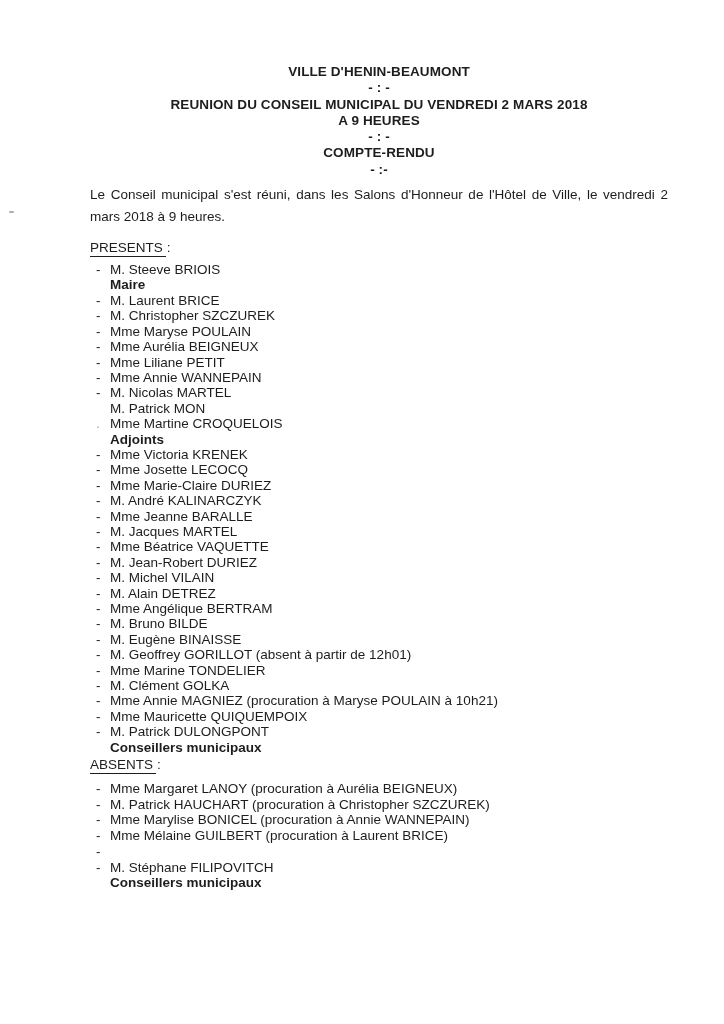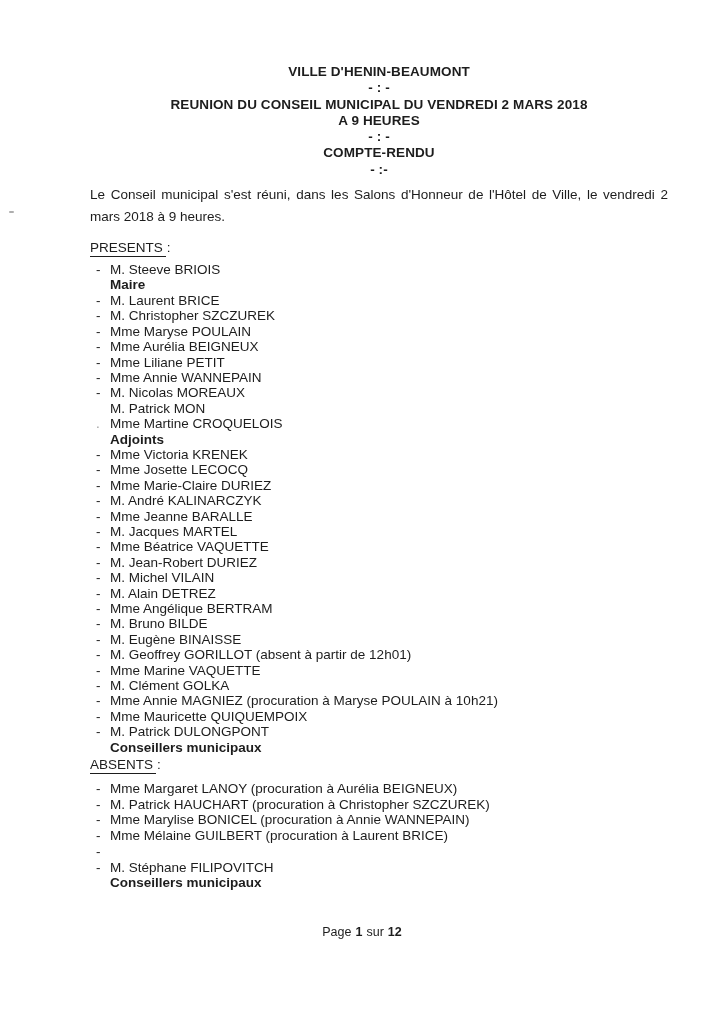--- a/index.html
+++ b/index.html
@@ -141,21 +141,21 @@
     <span class="item-text">Mme Liliane PETIT</span>
   </li>
 
   <li class="row">
     <span class="dash">-</span>
     <span class="item-text">Mme Annie WANNEPAIN</span>
   </li>
 
   <li class="row">
     <span class="dash">-</span>
-    <span class="item-text">M. Nicolas MOREAUX</span>
+    <span class="item-text">M. Nicolas MARTEL</span>
   </li>
 
   <li class="row">
     <span class="dash"></span>
     <span class="item-text">M. Patrick MON</span>
   </li>
 
   <li class="row">
     <span class="dash faint">.</span>
     <span class="item-text">Mme Martine CROQUELOIS</span>
@@ -231,21 +231,21 @@
     <span class="item-text">M. Eugène BINAISSE</span>
   </li>
 
   <li class="row">
     <span class="dash">-</span>
     <span class="item-text">M. Geoffrey GORILLOT (absent à partir de 12h01)</span>
   </li>
 
   <li class="row">
     <span class="dash">-</span>
-    <span class="item-text">Mme Marine VAQUETTE</span>
+    <span class="item-text">Mme Marine TONDELIER</span>
   </li>
 
   <li class="row">
     <span class="dash">-</span>
     <span class="item-text">M. Clément GOLKA</span>
   </li>
 
   <li class="row">
     <span class="dash">-</span>
     <span class="item-text">Mme Annie MAGNIEZ (procuration à Maryse POULAIN à 10h21)</span>
@@ -304,16 +304,13 @@
 
   <li class="row role">
     <span class="dash"></span>
     <span class="item-text">Conseillers municipaux</span>
   </li>
 </ul>
     </section>
 
   </div>
 
-  <footer class="page-footer">
-    <span>Page</span><span class="b">1</span><span>sur</span><span class="b">12</span>
-  </footer>
 </div>
 
 </body></html>

